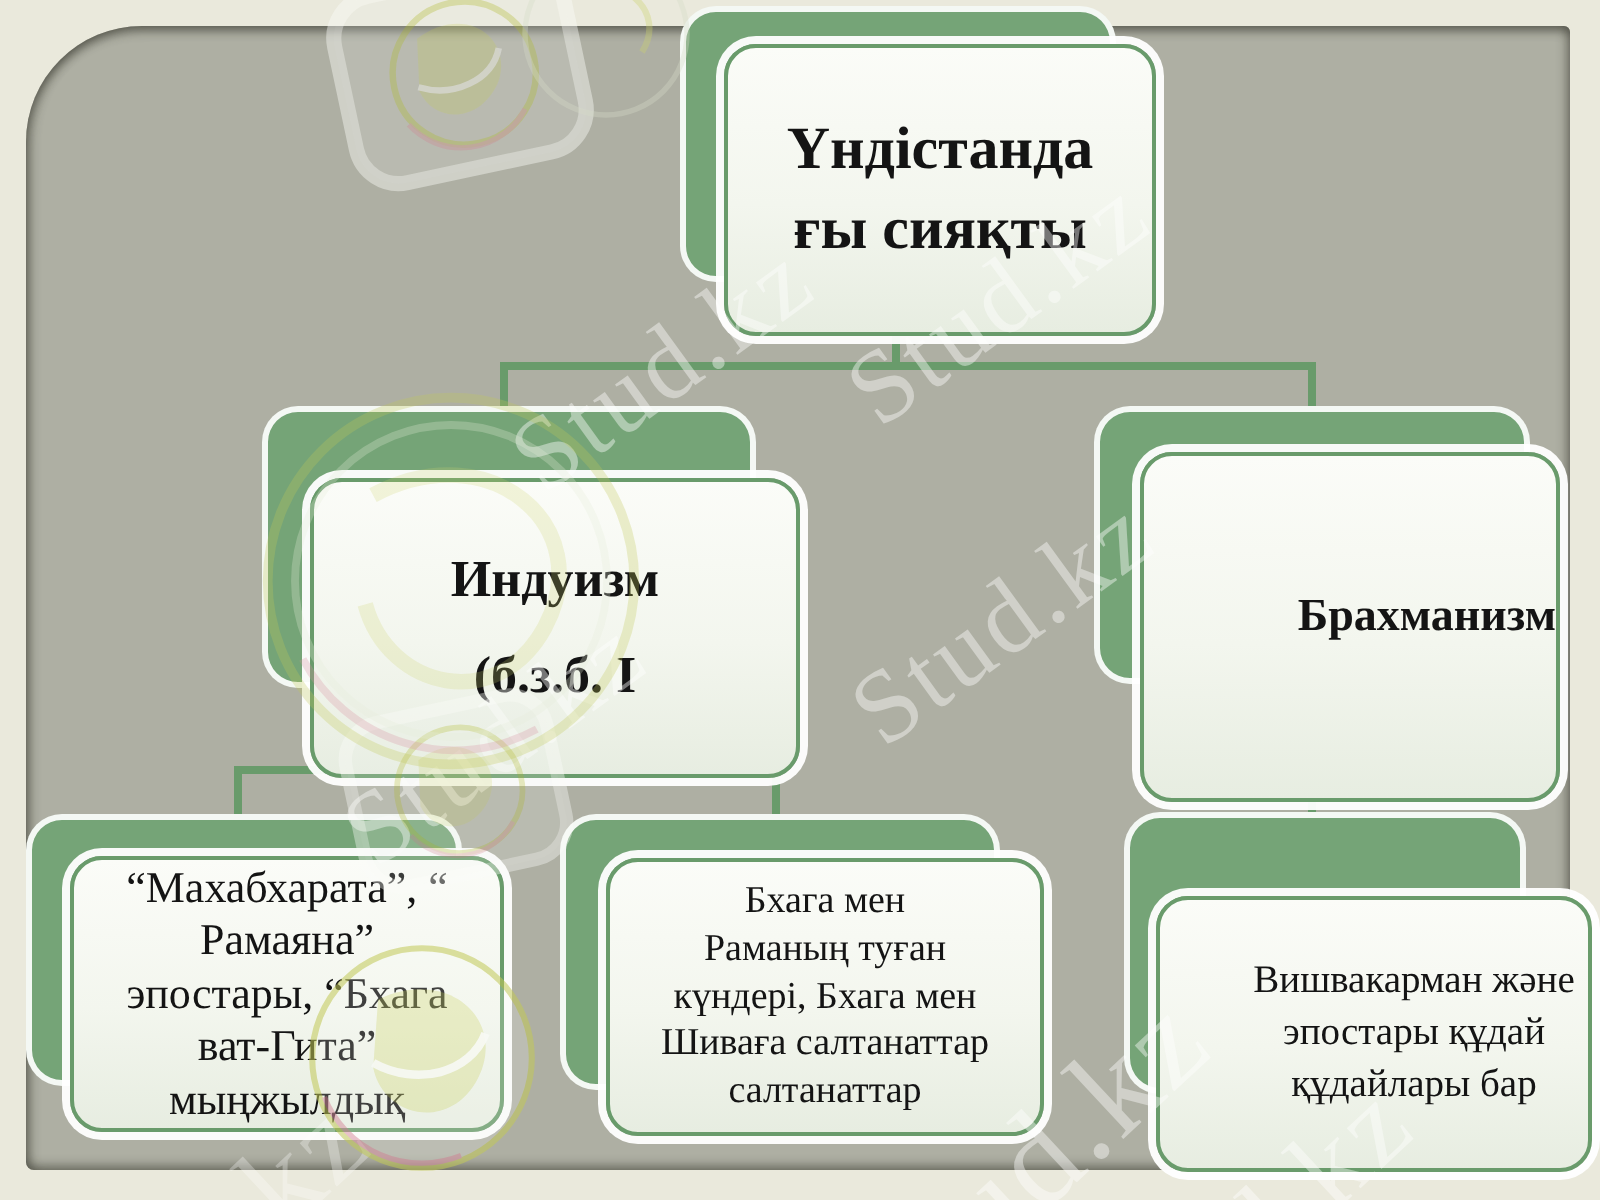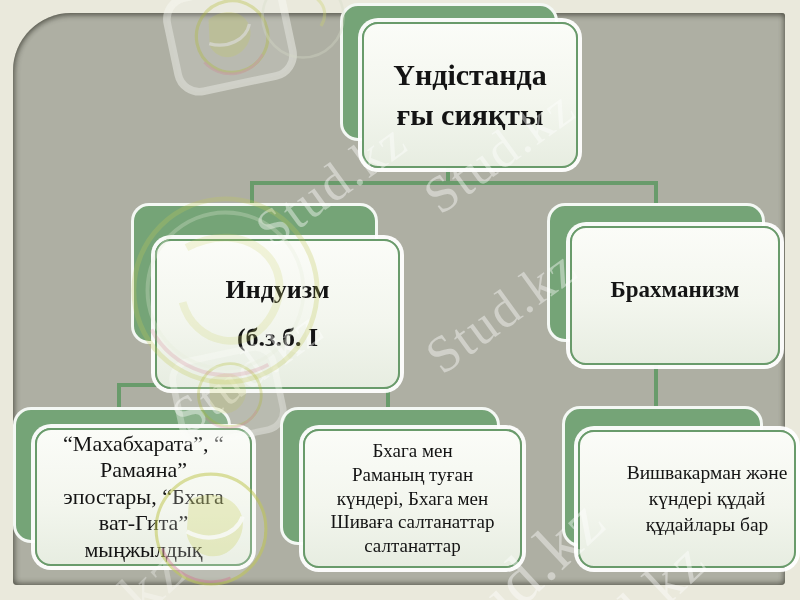--- a/index.html
+++ b/index.html
@@ -76,21 +76,21 @@
     <span class="tl">ғы сияқты</span>
   </div>
 
   <div class="back" style="left:131px;top:203px;width:247px;height:141px;"></div>
   <div class="box l2-text hind-text" style="left:155px;top:239px;width:245px;height:150px;">
     <span class="tl para-gap">Индуизм</span>
     <span class="tl">(б.з.б. І</span>
   </div>
 
   <div class="back" style="left:547px;top:203px;width:218px;height:139px;"></div>
-  <div class="box l2-text brah-text" style="left:570px;top:226px;width:210px;height:139px;">
+  <div class="box l2-text brah-text" style="left:570px;top:226px;width:210px;height:175px;align-items:flex-end;">
     <span class="tl para-gap">Брахманизм</span>
   </div>
 
   <div class="back" style="left:13px;top:407px;width:218px;height:136px;"></div>
   <div class="box epics-text" style="left:35px;top:428px;width:217px;height:138px;">
     <span class="tl">“Махабхарата”, “</span>
     <span class="tl">Рамаяна”</span>
     <span class="tl">эпостары, “Бхага</span>
     <span class="tl">ват-Гита”</span>
     <span class="tl">мыңжылдық</span>
@@ -99,23 +99,23 @@
   <div class="back" style="left:280px;top:407px;width:220px;height:138px;"></div>
   <div class="box fest-text" style="left:303px;top:429px;width:219px;height:139px;">
     <span class="tl">Бхага мен</span>
     <span class="tl">Раманың туған</span>
     <span class="tl">күндері, Бхага мен</span>
     <span class="tl">Шиваға салтанаттар</span>
     <span class="tl">салтанаттар</span>
   </div>
 
   <div class="back" style="left:562px;top:406px;width:201px;height:141px;"></div>
-  <div class="box gods-text" style="left:578px;top:430px;width:218px;height:138px;padding-left:40px;">
+  <div class="box gods-text" style="left:578px;top:448px;width:218px;height:138px;padding-left:40px;">
     <span class="tl">Вишвакарман және</span>
-    <span class="tl">күндері құдай</span>
+    <span class="tl">эпостары құдай</span>
     <span class="tl">құдайлары бар</span>
   </div>
 
   <div class="wm" style="left:262px;top:205px;">Stud.kz</div>
   <div class="wm" style="left:430px;top:172px;">Stud.kz</div>
   <div class="wm" style="left:432px;top:332px;">Stud.kz</div>
   <div class="wm" style="left:178px;top:392px;">Stud.kz</div>
   <div class="wm" style="left:438px;top:618px;font-size:66px;transform:rotate(-43deg);">Stud.kz</div>
   <div class="wm" style="left:558px;top:648px;font-size:58px;transform:rotate(-43deg);">Stud.kz</div>
   <div class="wm" style="left:28px;top:662px;font-size:62px;transform:rotate(-43deg);color:rgba(255,255,255,.3);">Stud.kz</div>

